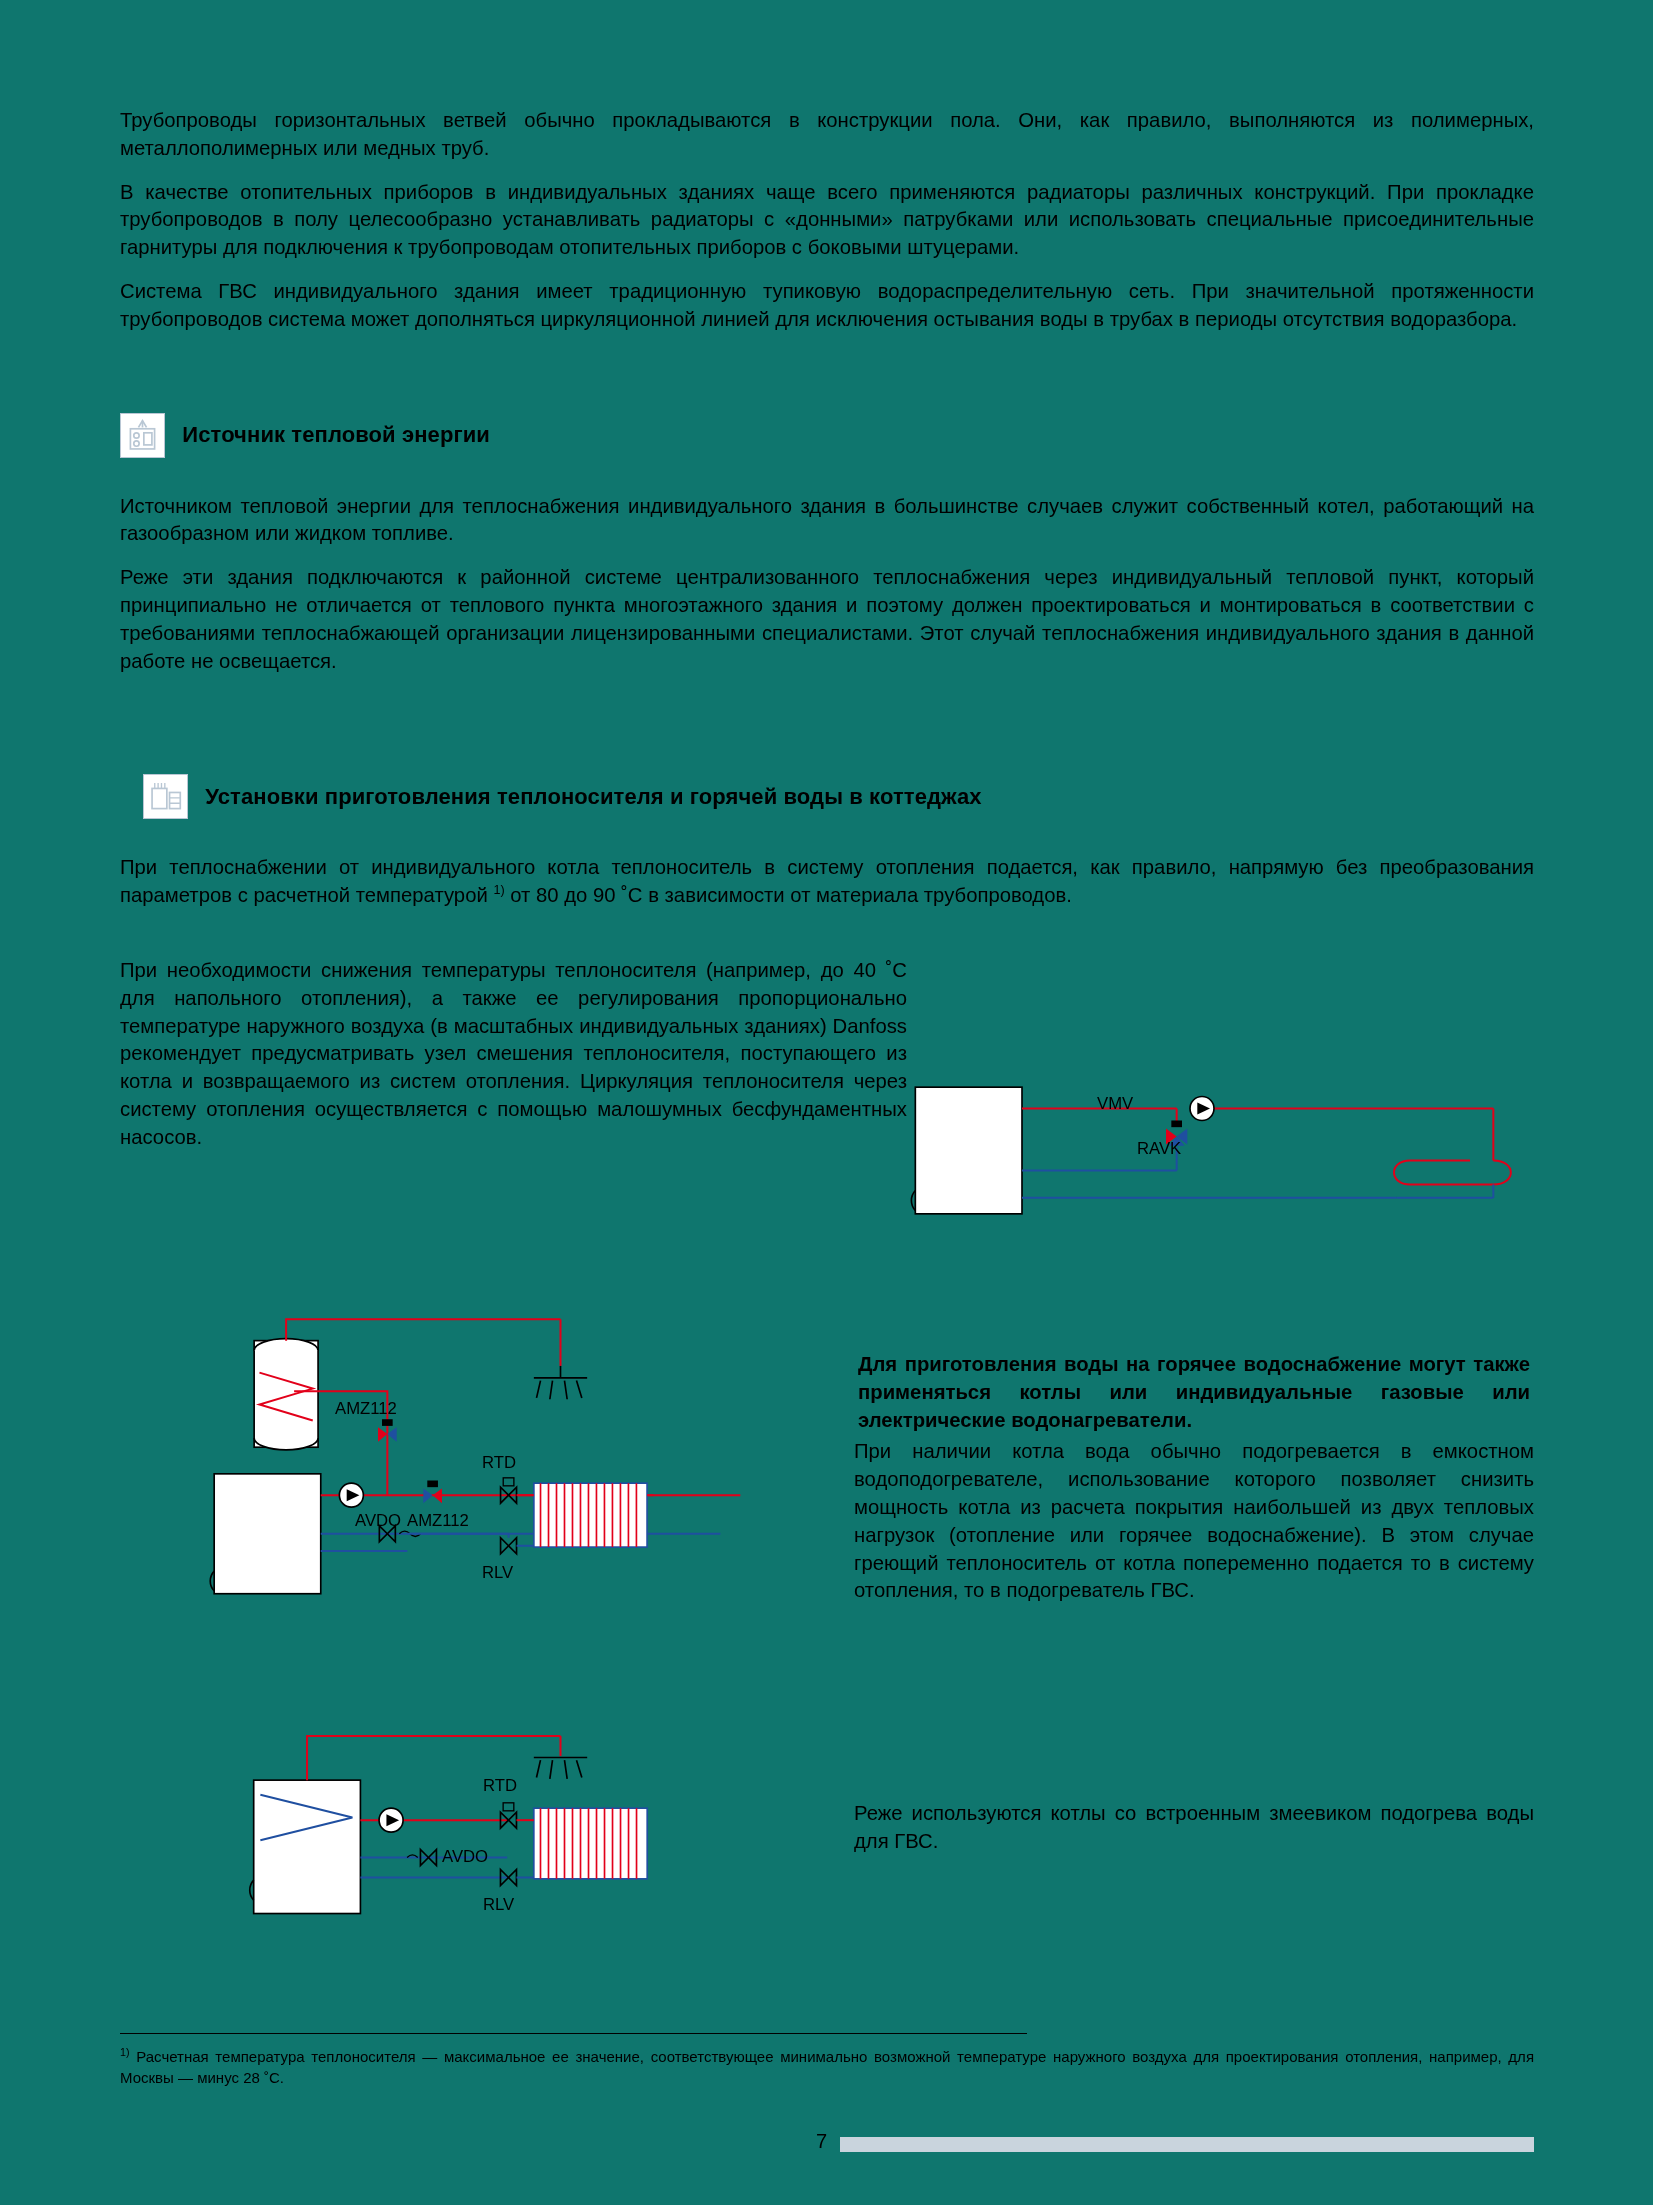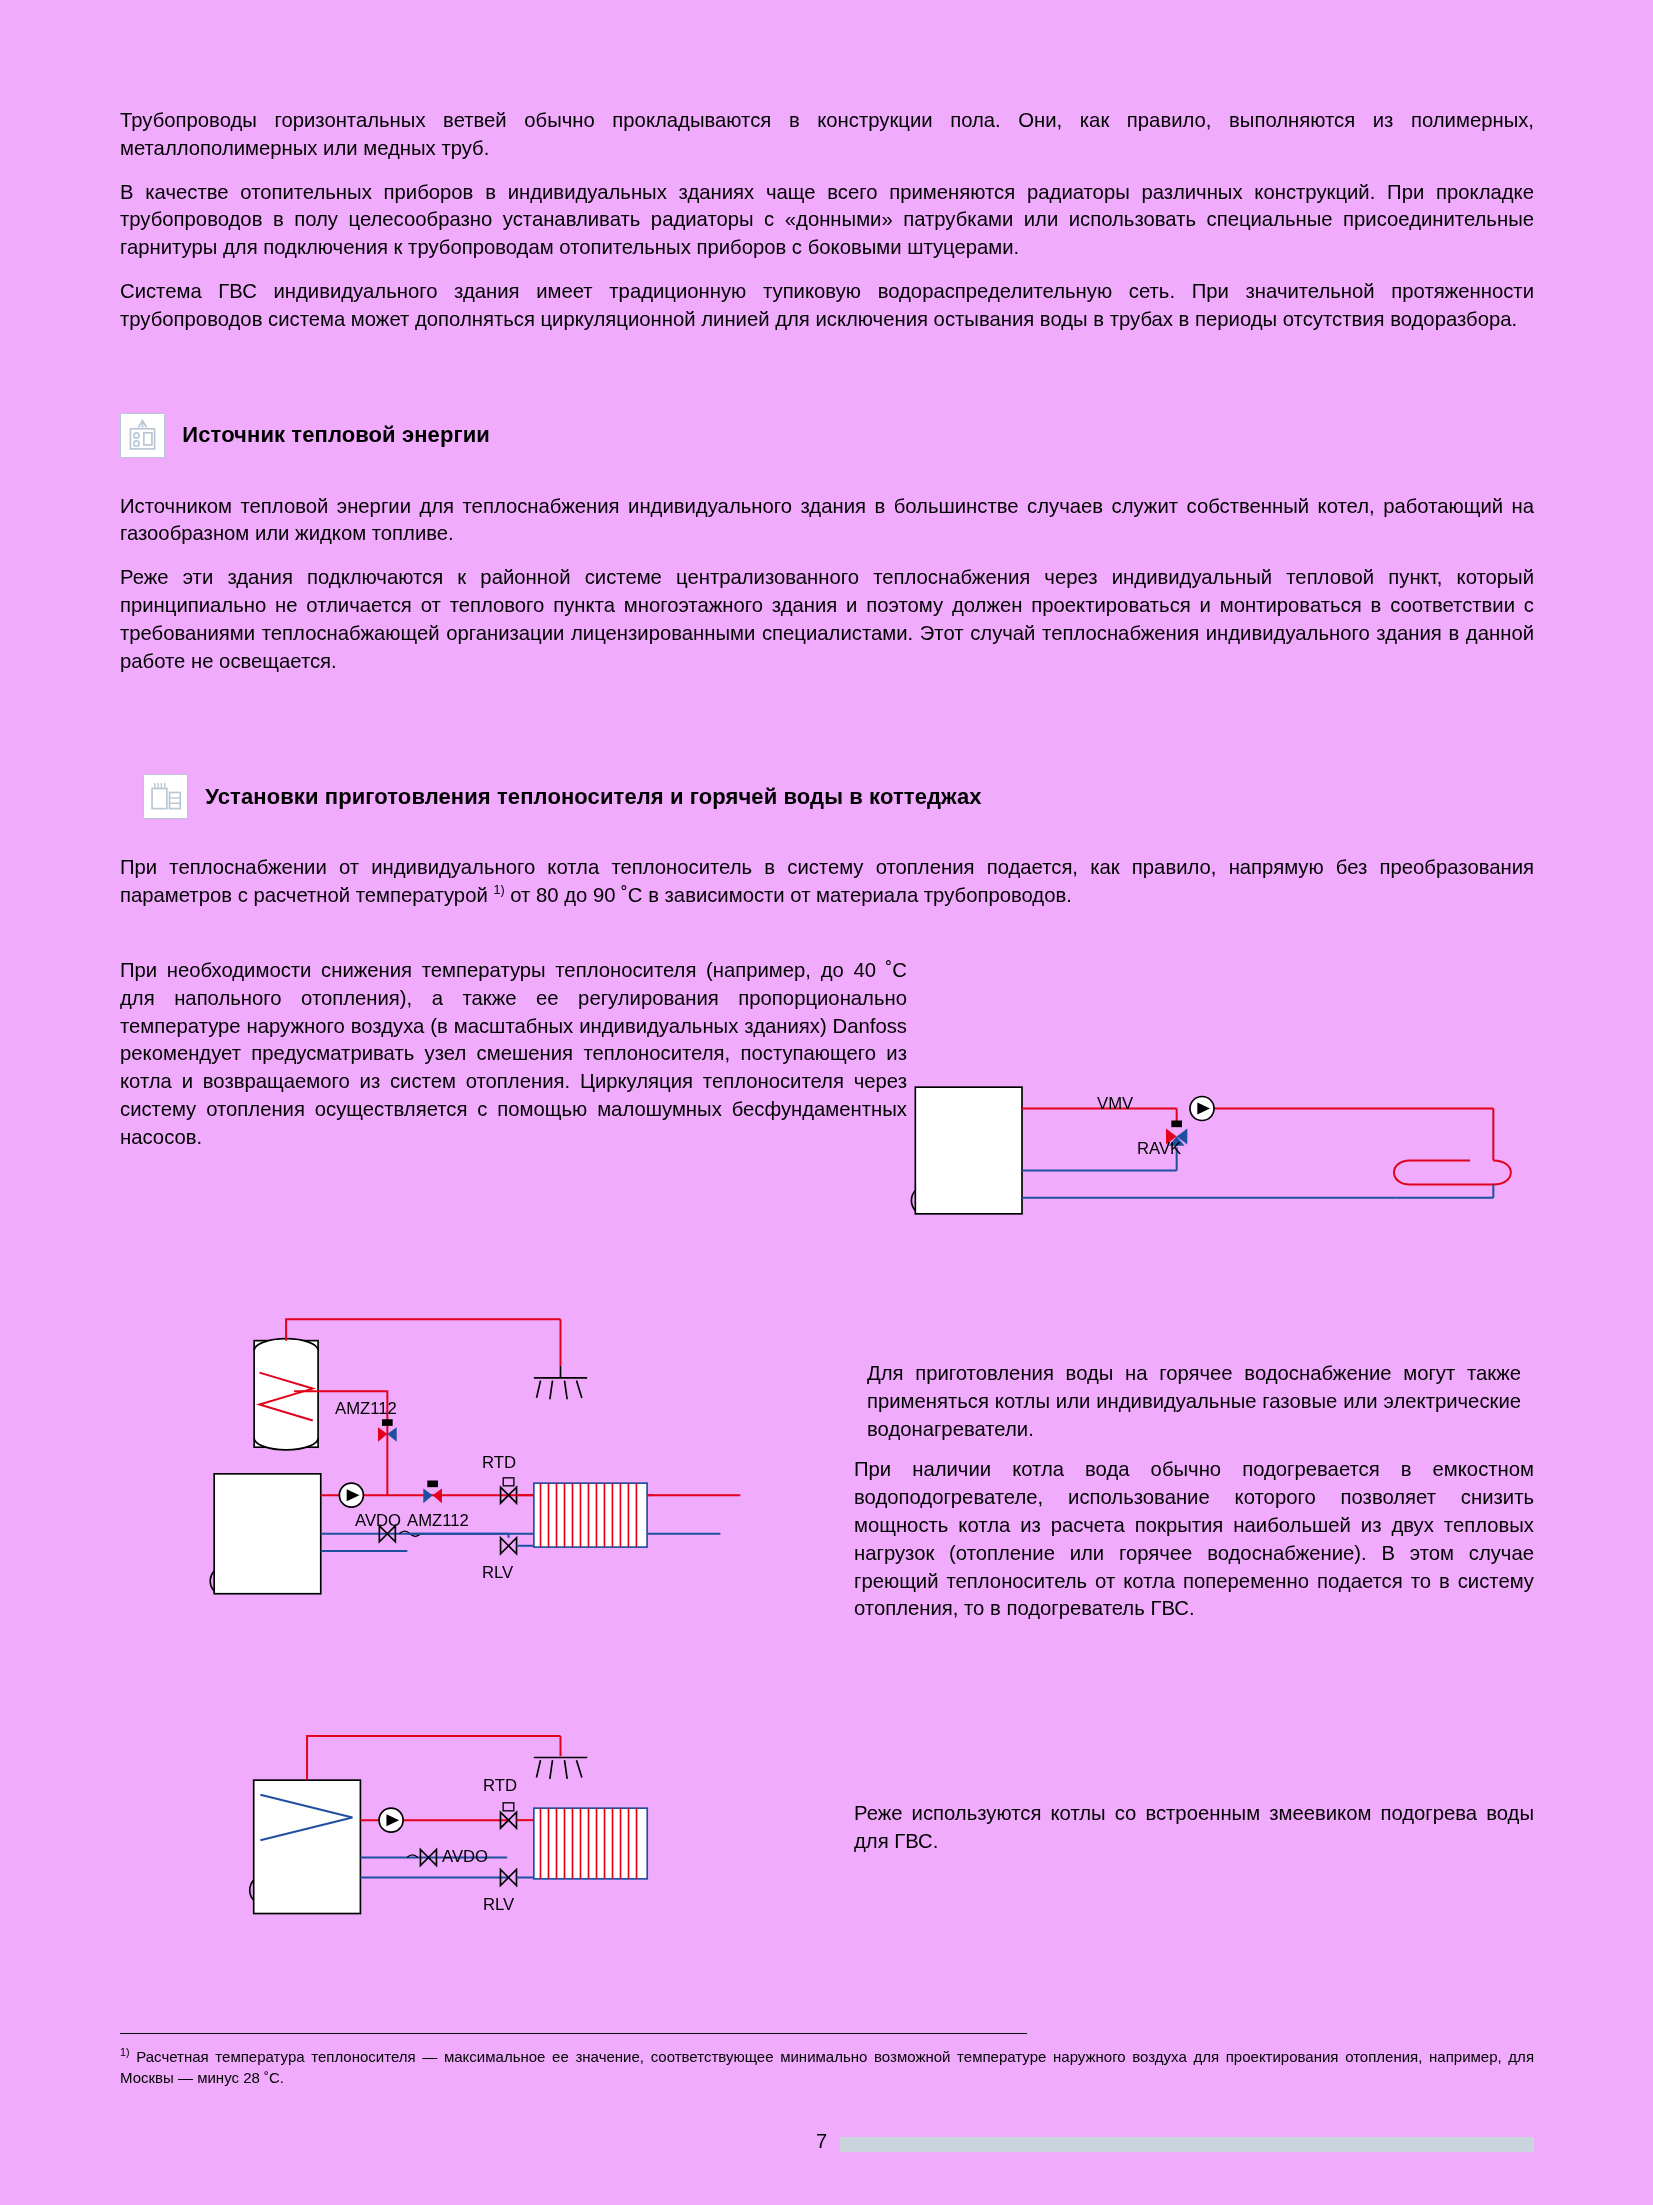--- a/index.html
+++ b/index.html
@@ -8,21 +8,21 @@
     background: #ffffff;
   }
   body {
     font-family: "Liberation Sans", sans-serif;
     color: #000000;
   }
   .page {
     position: relative;
     width: 1654px;
     height: 2205px;
-    background: #f0abfc;
+    background: #0f766e;
     overflow: hidden;
   }
   .content {
     position: absolute;
     left: 120px;
     top: 107px;
     width: 1414px;
   }
   p.body-text {
     font-size: 20.3px;
@@ -310,21 +310,21 @@
       </g>
       <path d="M494 150 L520 150" stroke="#e2001a" stroke-width="3"></path>
       <path d="M494 236 L520 236" stroke="#1f4fa0" stroke-width="3"></path>
     </svg>
     <span class="lbl" style="left:255px; top:127px;">AVDO</span>
     <span class="lbl" style="left:296px; top:56px;">RTD</span>
     <span class="lbl" style="left:296px; top:175px;">RLV</span>
   </div>
 
   <div class="fig" style="left:854px; top:1347px; width:680px;">
-    <p class="fig-caption-text" style="margin:13px;">Для приготовления воды на горячее водоснабжение могут также применяться котлы или индивидуальные газовые или электрические водонагреватели.</p>
+    <p class="fig-caption-text" style="margin:4px;font-weight:bold;">Для приготовления воды на горячее водоснабжение могут также применяться котлы или индивидуальные газовые или электрические водонагреватели.</p>
     <p class="fig-caption-text" style="margin:0;">При наличии котла вода обычно подогревается в емкостном водоподогревателе, использование которого позволяет снизить мощность котла из расчета покрытия наибольшей из двух тепловых нагрузок (отопление или горячее водоснабжение). В этом случае греющий теплоноситель от котла попеременно подается то в систему отопления, то в подогреватель ГВС.</p>
   </div>
 
   <div class="fig" style="left:854px; top:1800px; width:680px;">
     <p class="fig-caption-text" style="margin:0;">Реже используются котлы со встроенным змеевиком подогрева воды для ГВС.</p>
   </div>
 
   <div class="footnote-rule"></div>
   <div class="footnote">
     <sup>1)</sup>

